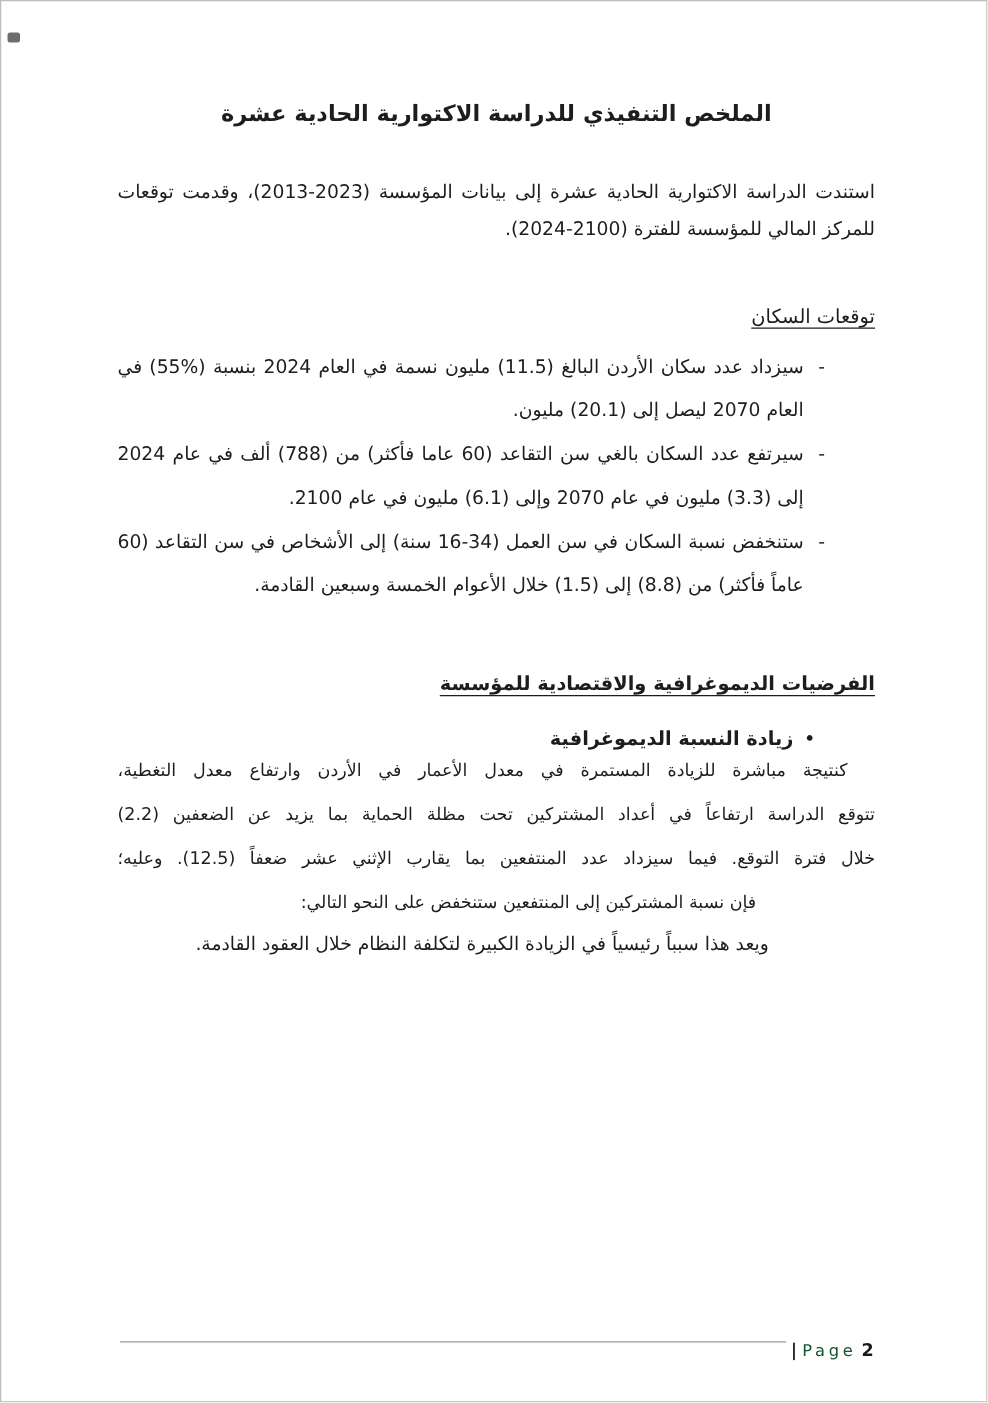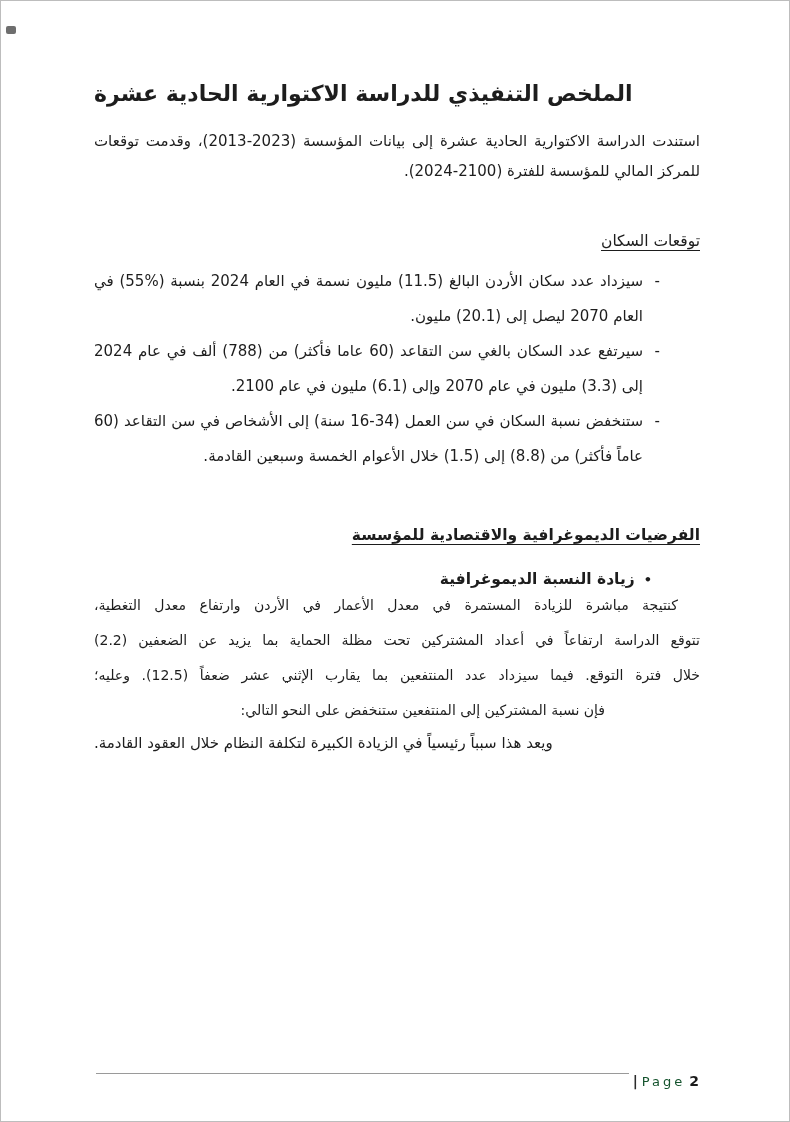--- a/index.html
+++ b/index.html
@@ -4,39 +4,39 @@
 <style>
   html,body{margin:0;padding:0;background:#ffffff;}
   .page{
     width:790px;height:1122px;position:relative;background:#ffffff;
     font-family:"DejaVu Sans",sans-serif;color:#1d1d1d;
     box-sizing:border-box;border:1px solid #bdbdbd;overflow:hidden;
     direction:rtl;
   }
   .content{position:absolute;top:0;right:89px;width:606px;}
   .artifact{position:absolute;left:5px;top:25px;width:10px;height:8px;background:#555;border-radius:2px;opacity:.85;}
-  .title{margin-top:80px;text-align:left;font-size:22px;font-weight:bold;letter-spacing:0;}
-  .intro{margin-top:20px;font-size:15px;line-height:30px;}
+  .title{margin-top:80px;text-align:center;font-size:18px;font-weight:bold;letter-spacing:0;}
+  .intro{margin-top:36px;font-size:15px;line-height:30px;}
   .ln{text-align:justify;text-align-last:justify;}
   .flush{text-align:right;text-align-last:right;}
   .heading{margin-top:46px;font-size:15.5px;font-weight:normal;text-decoration:underline;text-underline-offset:4px;}
   .heading2{margin-top:52px;font-size:15.5px;font-weight:bold;text-decoration:underline;text-underline-offset:4px;}
   .bullets{margin-top:14px;padding-left:0;padding-right:57px;font-size:15px;line-height:35px;}
   .bullet{position:relative;}
   .dash{position:absolute;right:-17px;top:0;line-height:35px;}
   .subbullet{margin-top:26px;padding-right:48px;display:flex;align-items:center;gap:9px;font-size:15.5px;font-weight:bold;}
   .dot{font-size:13px;line-height:1;}
   .para{font-size:14px;line-height:35px;}
   .p-first{padding-right:22px;}
   .p-last{padding-right:95px;text-align:center;text-align-last:right;}
   .ratios{margin-top:10px;padding-right:87px;font-size:15px;line-height:30px;text-align:right;}
   .ratio{white-space:nowrap;}
   .rdash{display:inline-block;}
   .rgap{display:inline-block;width:17px;}
-  .closing{margin-top:2px;padding-right:85px;font-size:15px;line-height:26px;text-align:left;}
+  .closing{margin-top:2px;padding-right:85px;font-size:15px;line-height:26px;text-align:right;}
   .footer{position:absolute;left:95px;right:90px;bottom:32px;display:flex;align-items:center;direction:ltr;}
   .rule{flex:1;border-top:1px solid #9a9a9a;position:relative;top:-8px;margin-right:4px;}
   .ftext{display:flex;align-items:baseline;gap:4px;font-family:"DejaVu Sans",sans-serif;}
   .fbar{color:#2b2b2b;font-size:14px;font-weight:bold;}
   .flabel{color:#14532d;font-size:13px;letter-spacing:3px;}
   .fnum{color:#1a1a1a;font-size:14px;font-weight:bold;}
 </style>
 </head>
 <body>
 

